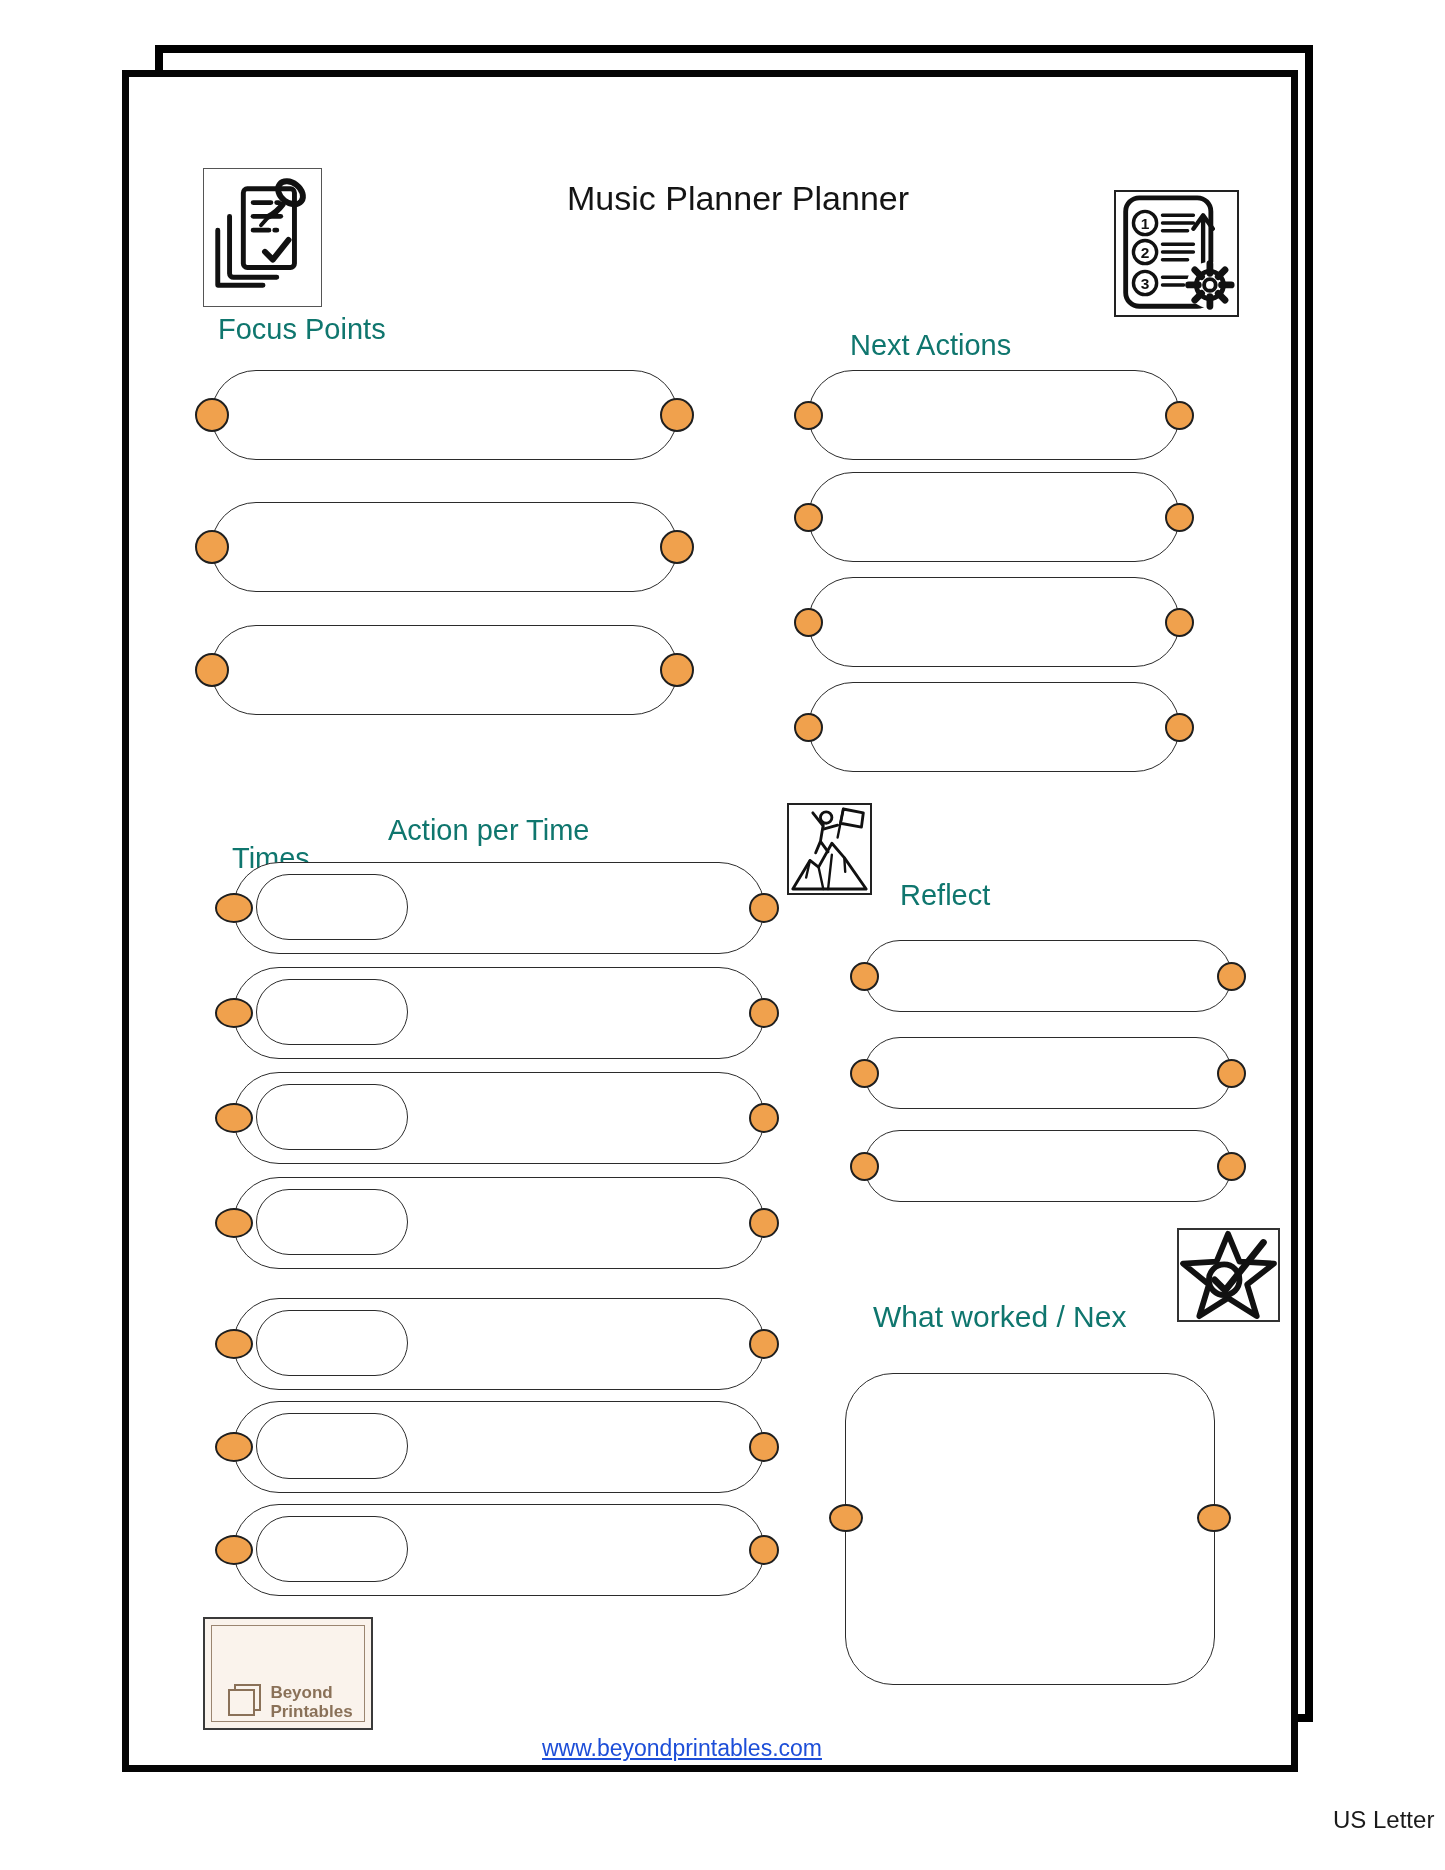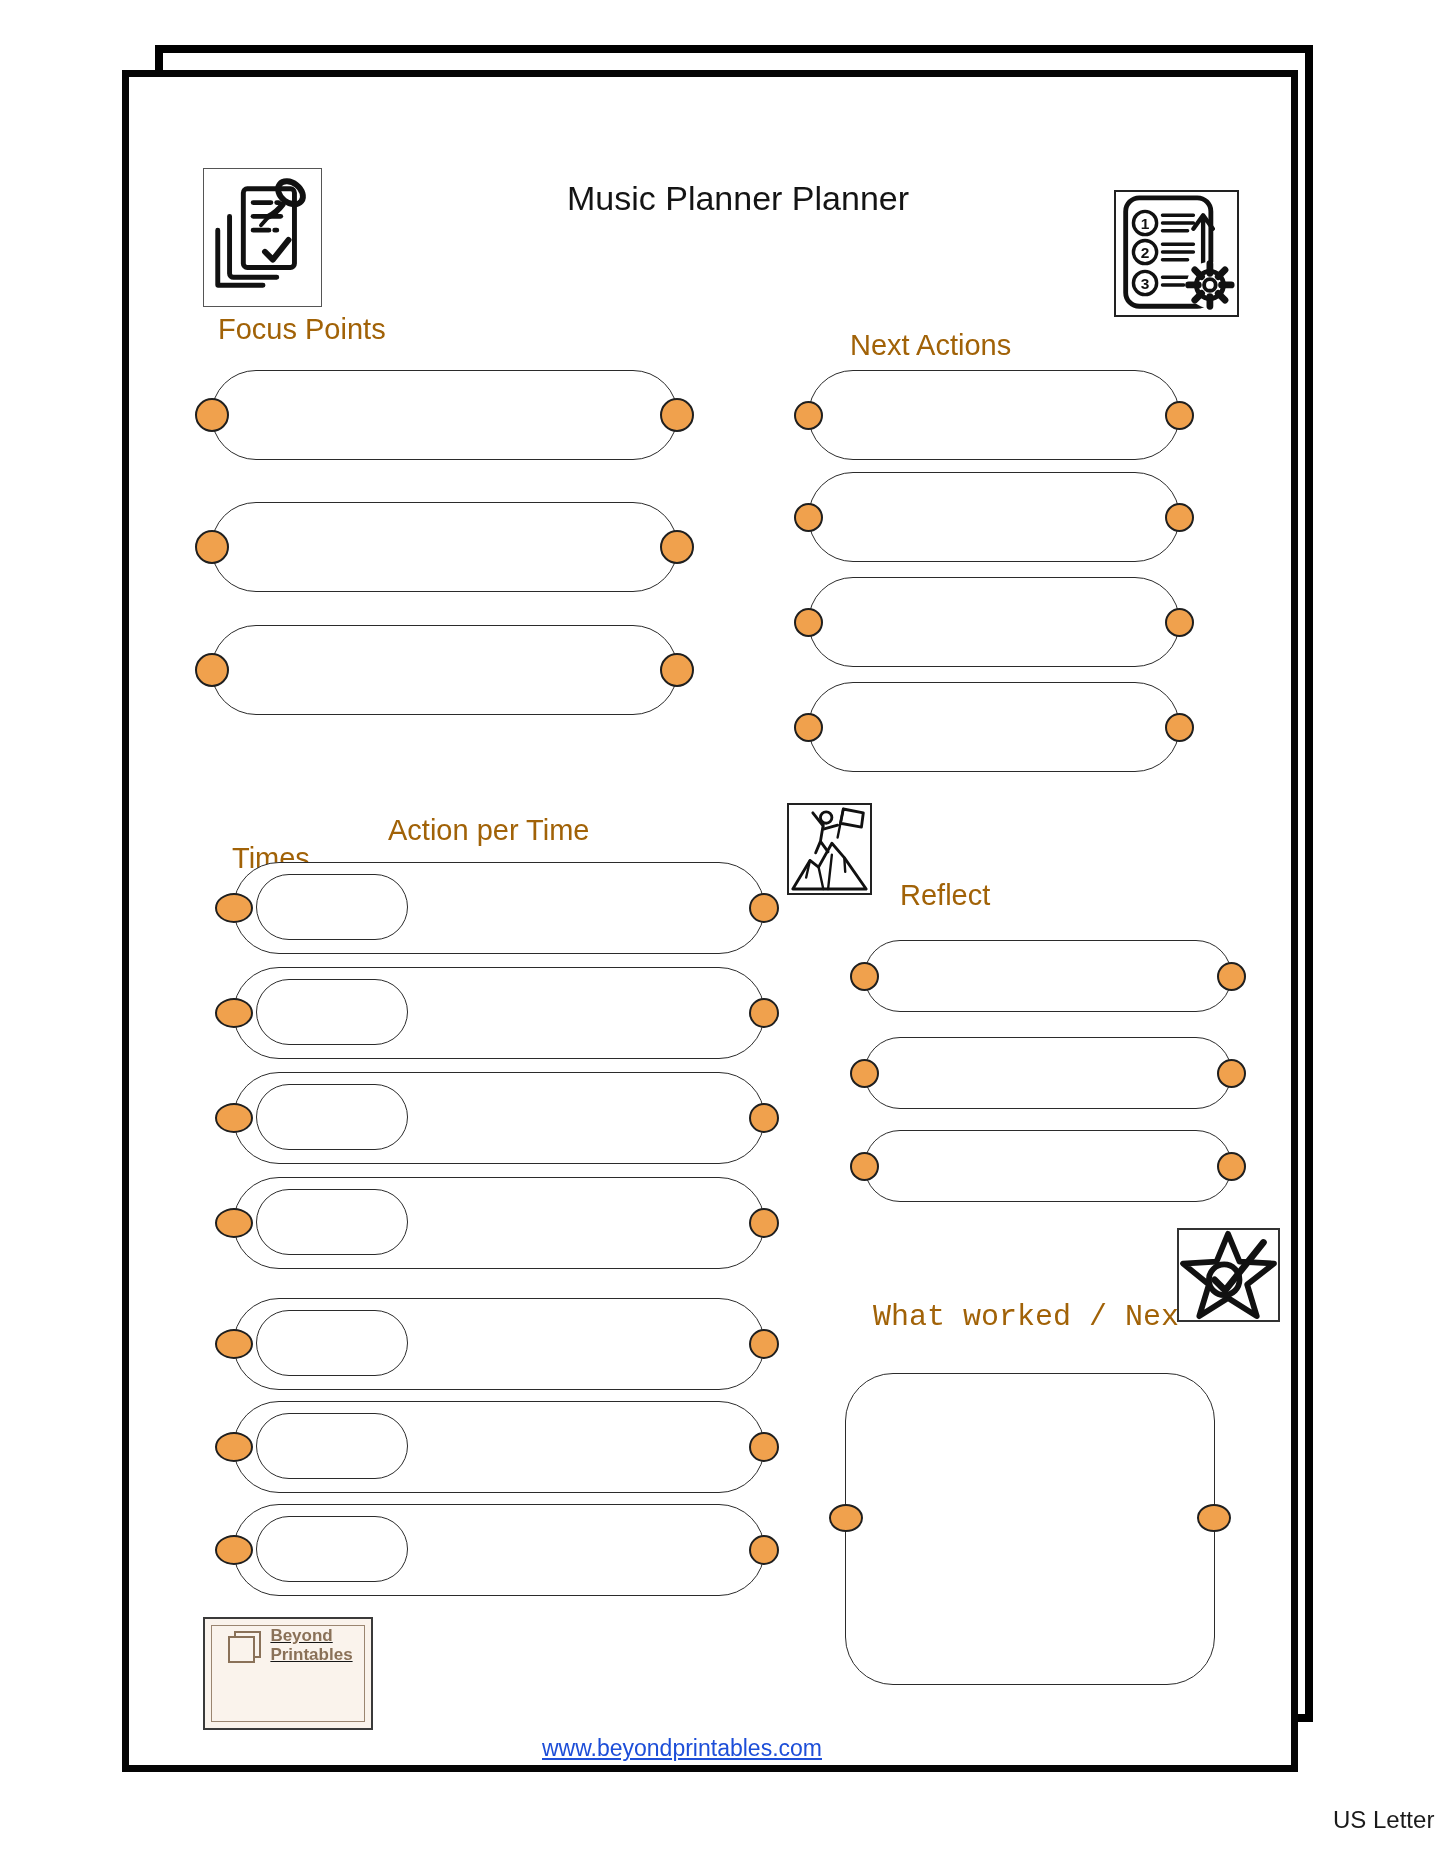--- a/index.html
+++ b/index.html
@@ -13,21 +13,21 @@
   
   .back-page{
     position:absolute;left:155px;top:45px;width:1158px;height:1677px;
     background:#fff;border:8px solid #000;box-sizing:border-box;z-index:0;
   }
   .front-page{
     position:absolute;left:122px;top:70px;width:1176px;height:1702px;
     background:#fff;border:7px solid #050505;box-sizing:border-box;z-index:1;
   }
 
-  .heading{position:absolute;font-size:29px;color:#a16207;white-space:nowrap;}
+  .heading{position:absolute;font-size:29px;color:#0f766e;white-space:nowrap;}
   .page-title{position:absolute;left:429px;top:102px;width:360px;text-align:center;
     font-size:34px;color:#141414;white-space:nowrap;}
 
   .icon-box{position:absolute;box-sizing:border-box;background:#fff;}
   .icon-box svg{display:block;width:100%;height:100%;}
   .clipboard-box{left:74px;top:91px;width:119px;height:139px;border:1px solid #555;}
   .numlist-box{left:985px;top:113px;width:125px;height:127px;border:2px solid #222;}
   .mountain-box{left:658px;top:726px;width:85px;height:92px;border:2px solid #222;}
   .star-box{left:1048px;top:1151px;width:103px;height:94px;border:2px solid #333;}
 
@@ -64,31 +64,31 @@
 
   
   .h-reflect{left:771px;top:802px;}
   .rf-pill{left:735px;width:368px;height:72px;border-radius:36px;}
   .rf1{top:863px}.rf2{top:960px}.rf3{top:1053px}
   .rf-pill .dot{width:29px;height:29px;top:21px;}
   .rf-pill .dot-l{left:-15px;}
   .rf-pill .dot-r{right:-15px;}
 
   
-  .h-ww{left:744px;top:1223px;font-size:30px;font-family:Liberation Mono, monospace;}
+  .h-ww{left:744px;top:1223px;font-size:30px;}
   .ww-box{left:716px;top:1296px;width:370px;height:312px;border-radius:48px;}
   .ww-box .dot{width:34px;height:28px;top:130px;}
   .ww-box .dot-l{left:-17px;}
   .ww-box .dot-r{right:-17px;}
 
   
   .logo{position:absolute;left:74px;top:1540px;width:170px;height:113px;background:#faf3ec;
     border:2px solid #3a3a3a;box-sizing:border-box;}
   .logo-inner{position:absolute;left:6px;top:6px;right:6px;bottom:6px;
-    border:1.5px solid #9a8570;display:flex;align-items:flex-start;justify-content:center;gap:5px;text-decoration:underline;}
+    border:1.5px solid #9a8570;display:flex;align-items:flex-end;justify-content:center;gap:5px;}
   .logo-mark{width:42px;height:42px;flex:0 0 auto;}
   .logo-text{display:flex;flex-direction:column;line-height:1.12;color:#8a7158;
     font-weight:bold;font-size:17px;}
 
   .footer-link{position:absolute;left:413px;top:1658px;width:270px;text-align:center;
     font-size:23px;color:#1d4ed8;text-decoration:underline;white-space:nowrap;}
 
   .size-label{position:absolute;left:1313px;top:1806px;font-size:24px;color:#1a1a1a;white-space:nowrap;margin-left:20px;}
 
   svg .stroke{stroke:#111;fill:none;stroke-linecap:round;stroke-linejoin:round;}

